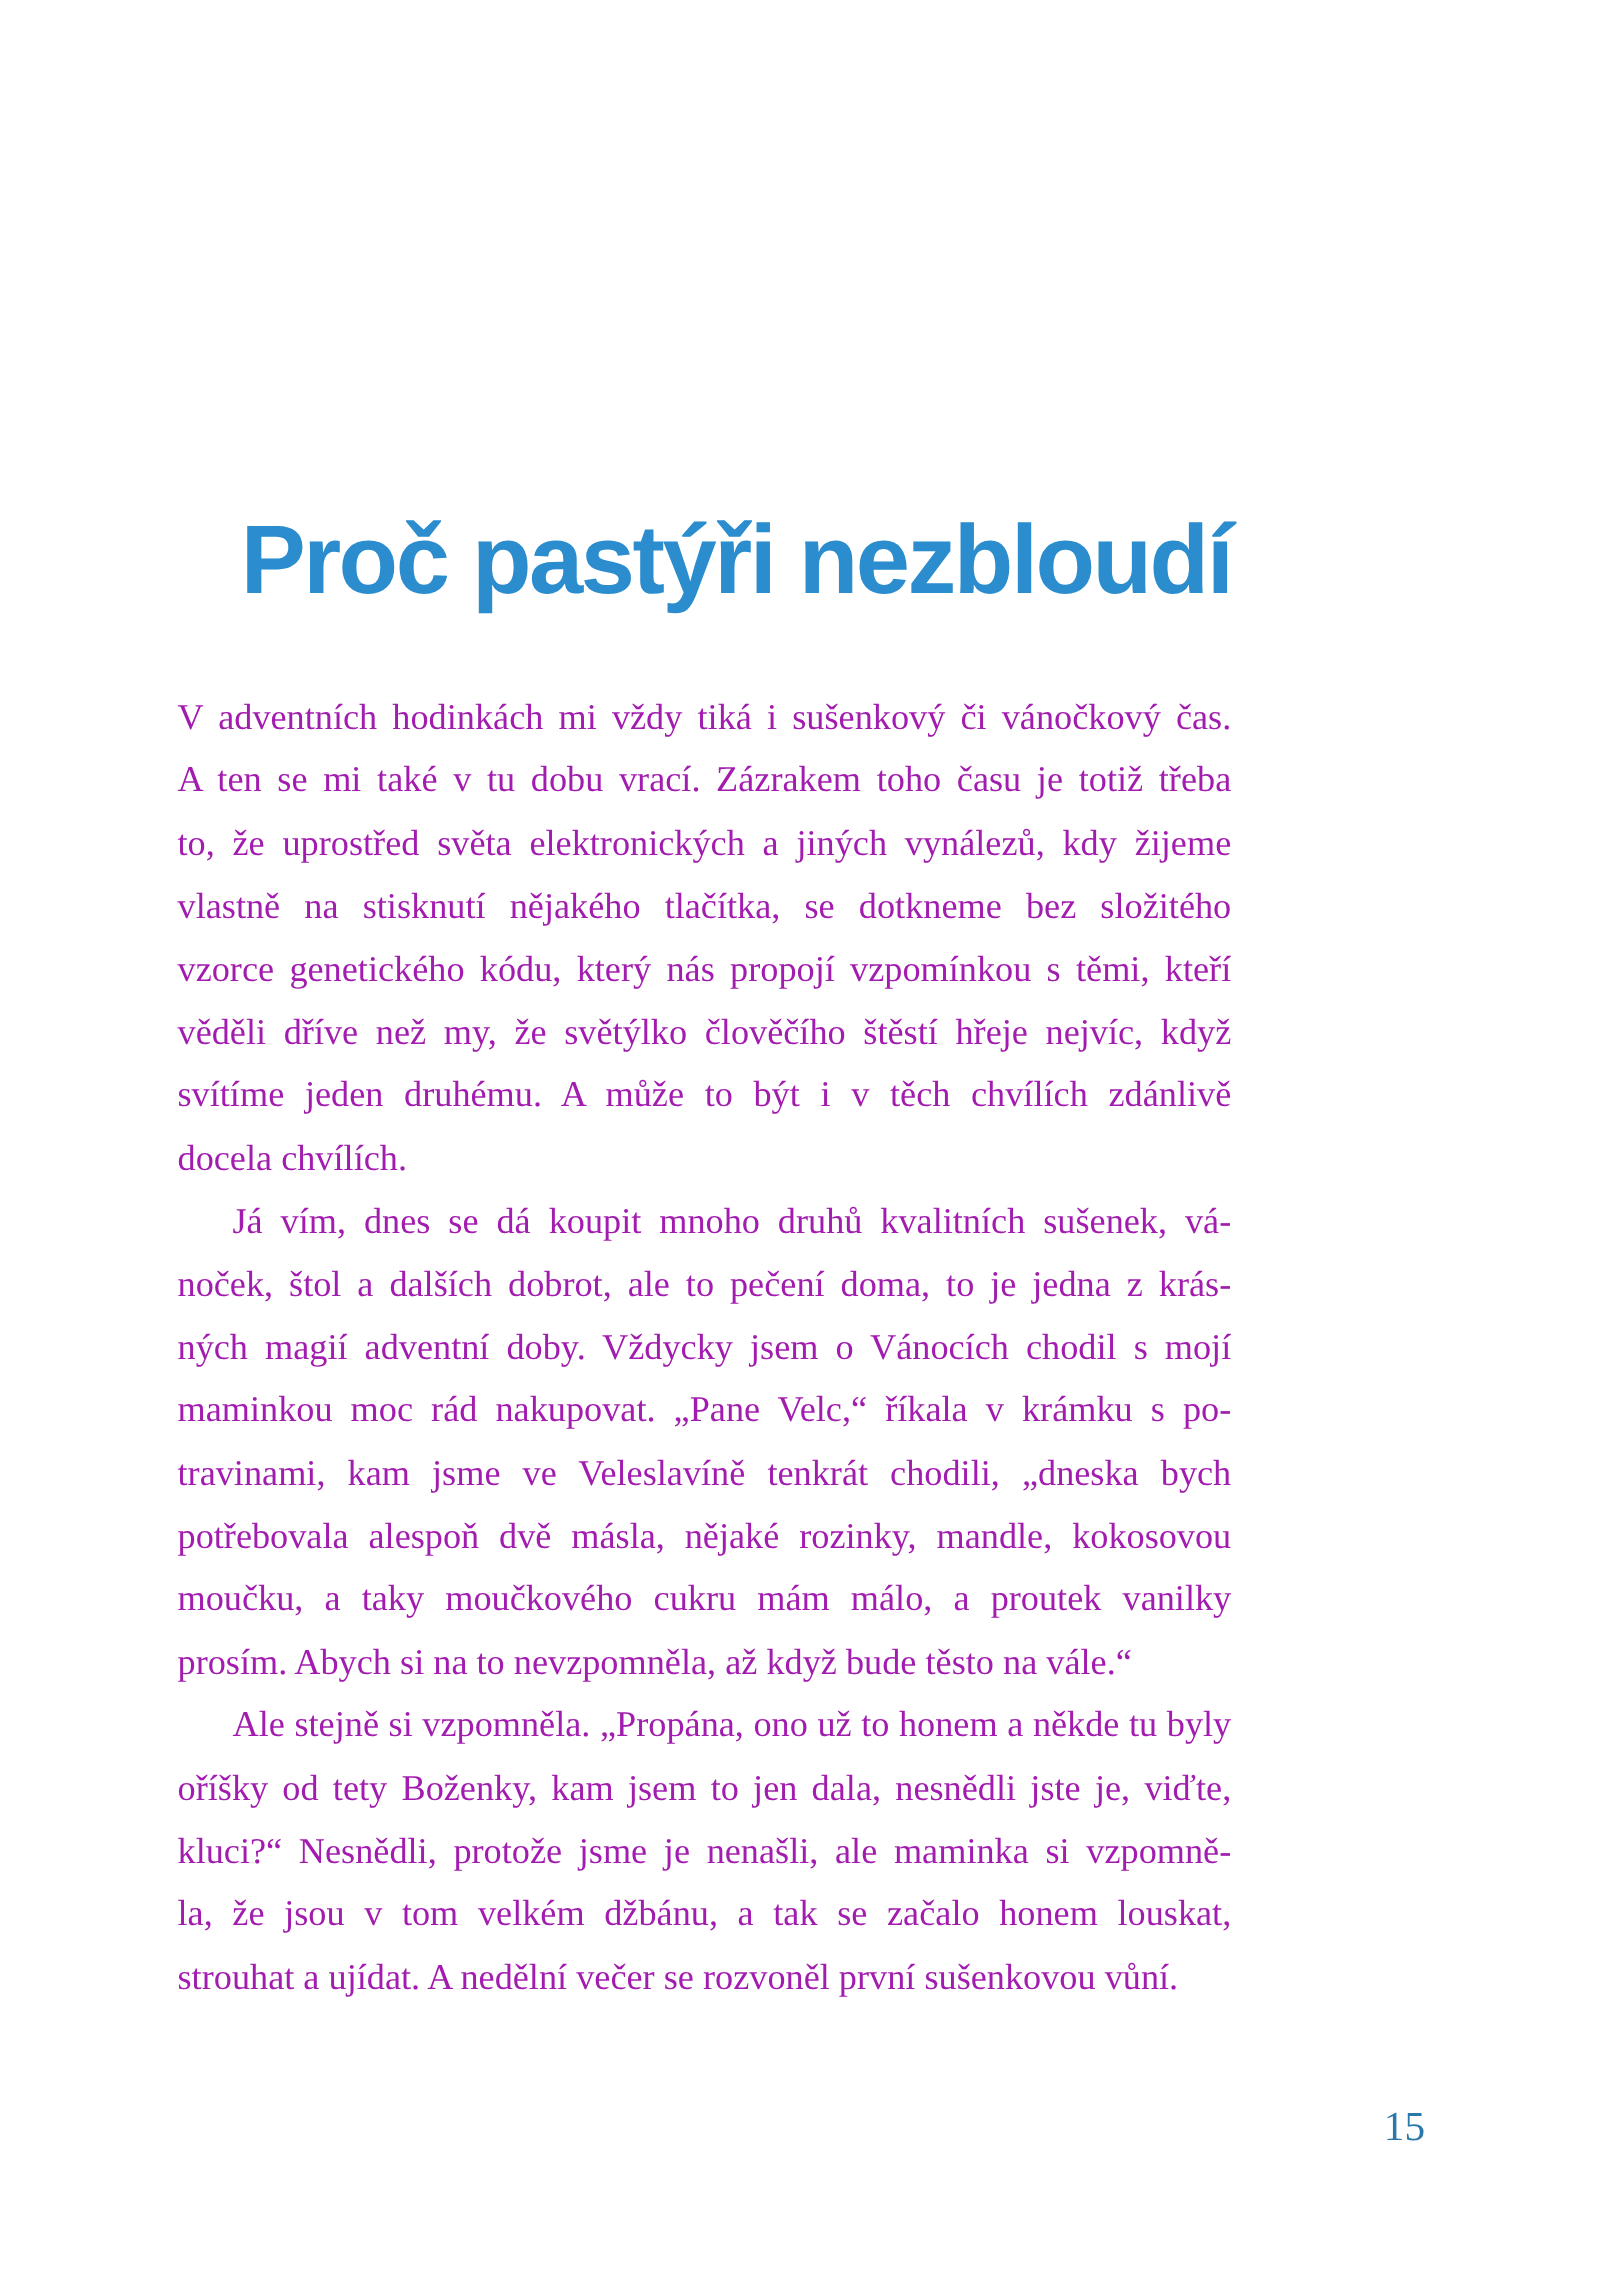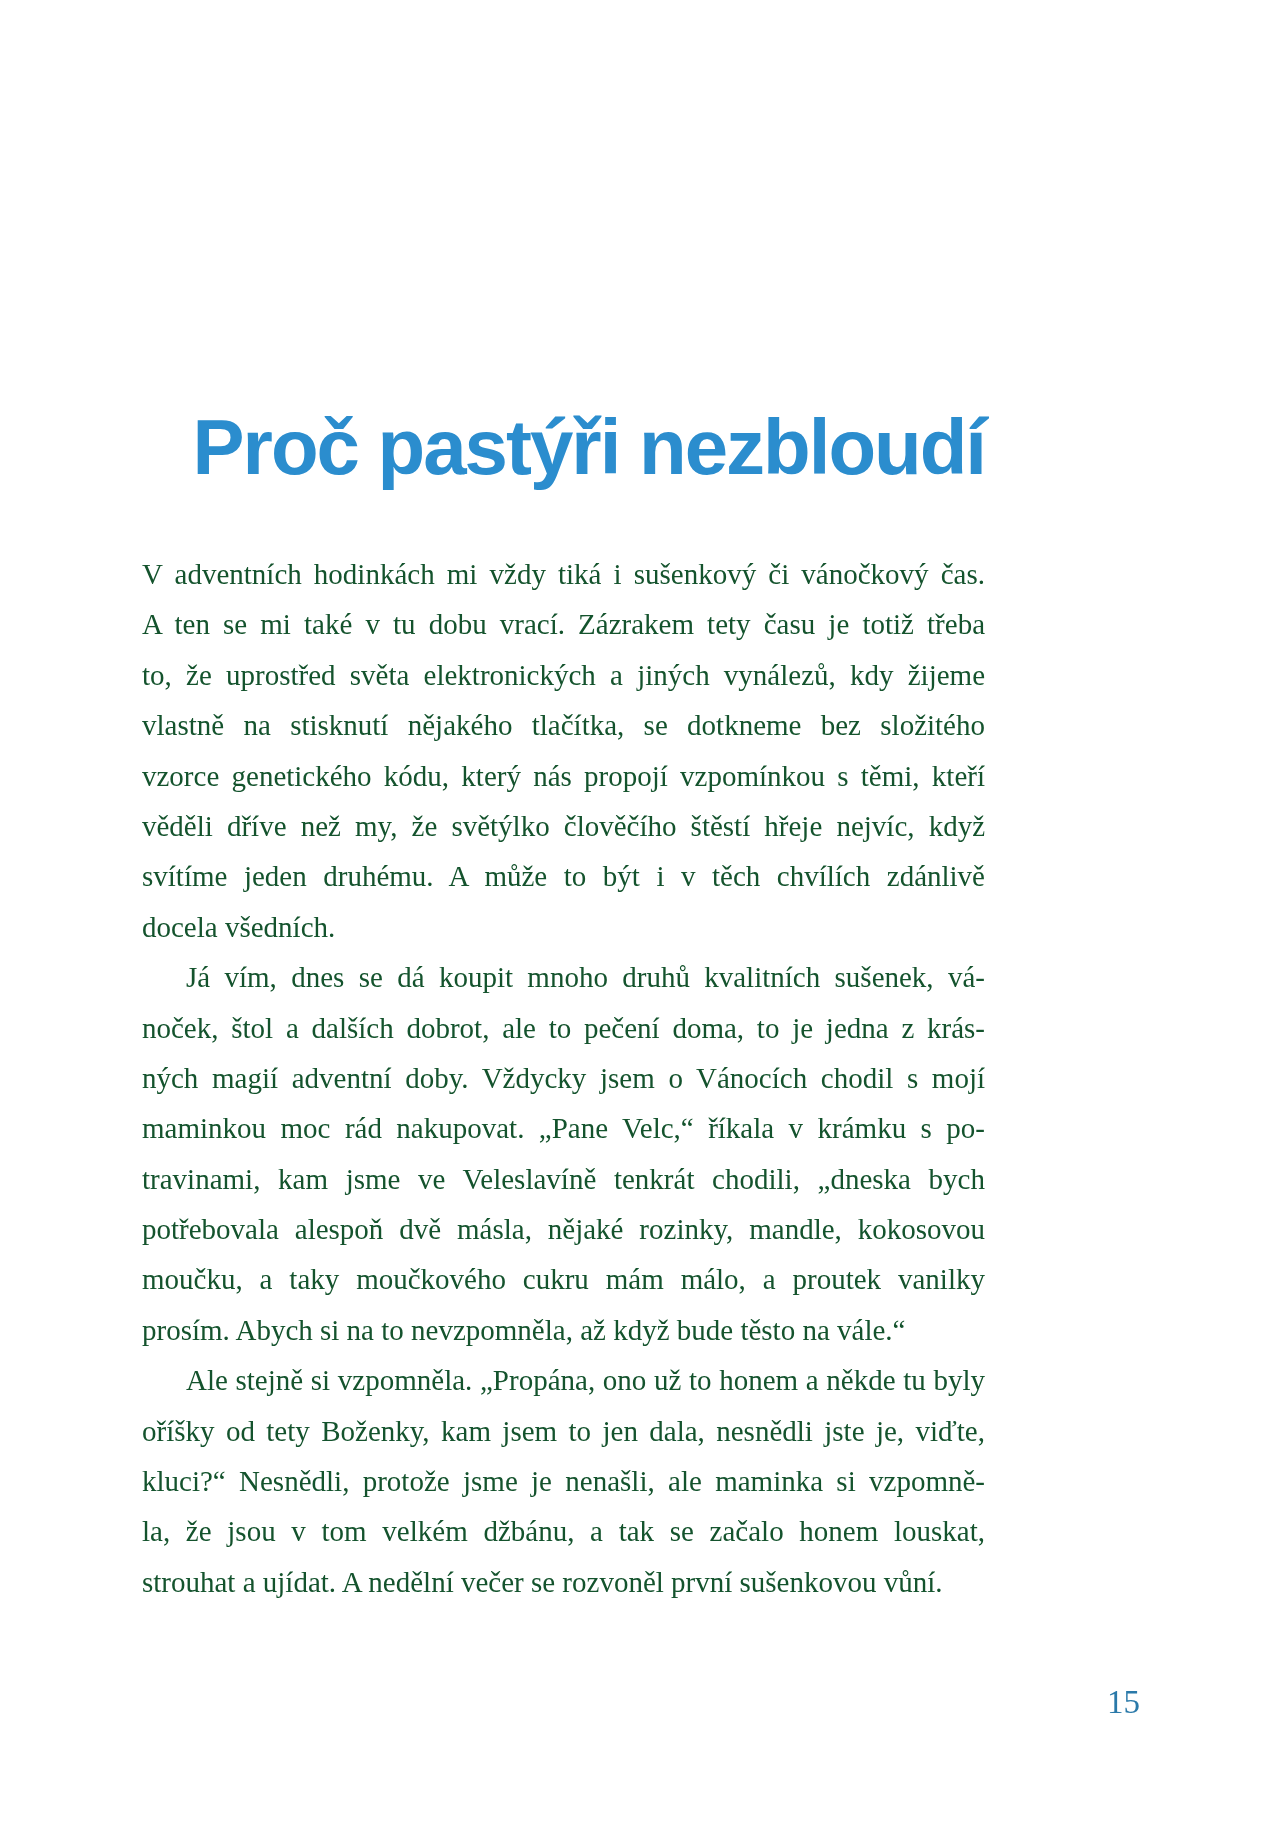--- a/index.html
+++ b/index.html
@@ -64,30 +64,30 @@
     line-height: 33px;
     margin-left: 12px;
   }
 </style>
 </head>
 <body>
 
 <div id="page" style="background: rgb(255, 255, 255);">
   <h1 id="chapter-title" style="color: rgb(43, 141, 206);">Proč pastýři nezbloudí</h1>
 
-  <div id="text-block" style="color: #14532d;">
+  <div id="text-block" style="color: #a21caf;">
       <div class="paragraph">
         <div class="line">V adventních hodinkách mi vždy tiká i sušenkový či vánočkový čas.</div>
-        <div class="line">A ten se mi také v tu dobu vrací. Zázrakem tety času je totiž třeba</div>
+        <div class="line">A ten se mi také v tu dobu vrací. Zázrakem toho času je totiž třeba</div>
         <div class="line">to, že uprostřed světa elektronických a jiných vynálezů, kdy žijeme</div>
         <div class="line">vlastně na stisknutí nějakého tlačítka, se dotkneme bez složitého</div>
         <div class="line">vzorce genetického kódu, který nás propojí vzpomínkou s těmi, kteří</div>
         <div class="line">věděli dříve než my, že světýlko člověčího štěstí hřeje nejvíc, když</div>
         <div class="line">svítíme jeden druhému. A může to být i v těch chvílích zdánlivě</div>
-        <div class="line last">docela všedních.</div>
+        <div class="line last">docela chvílích.</div>
       </div>
       <div class="paragraph">
         <div class="line indent">Já vím, dnes se dá koupit mnoho druhů kvalitních sušenek, vá-</div>
         <div class="line">noček, štol a dalších dobrot, ale to pečení doma, to je jedna z krás-</div>
         <div class="line">ných magií adventní doby. Vždycky jsem o Vánocích chodil s mojí</div>
         <div class="line">maminkou moc rád nakupovat. „Pane Velc,“ říkala v krámku s po-</div>
         <div class="line">travinami, kam jsme ve Veleslavíně tenkrát chodili, „dneska bych</div>
         <div class="line">potřebovala alespoň dvě másla, nějaké rozinky, mandle, kokosovou</div>
         <div class="line">moučku, a taky moučkového cukru mám málo, a proutek vanilky</div>
         <div class="line last">prosím. Abych si na to nevzpomněla, až když bude těsto na vále.“</div>

